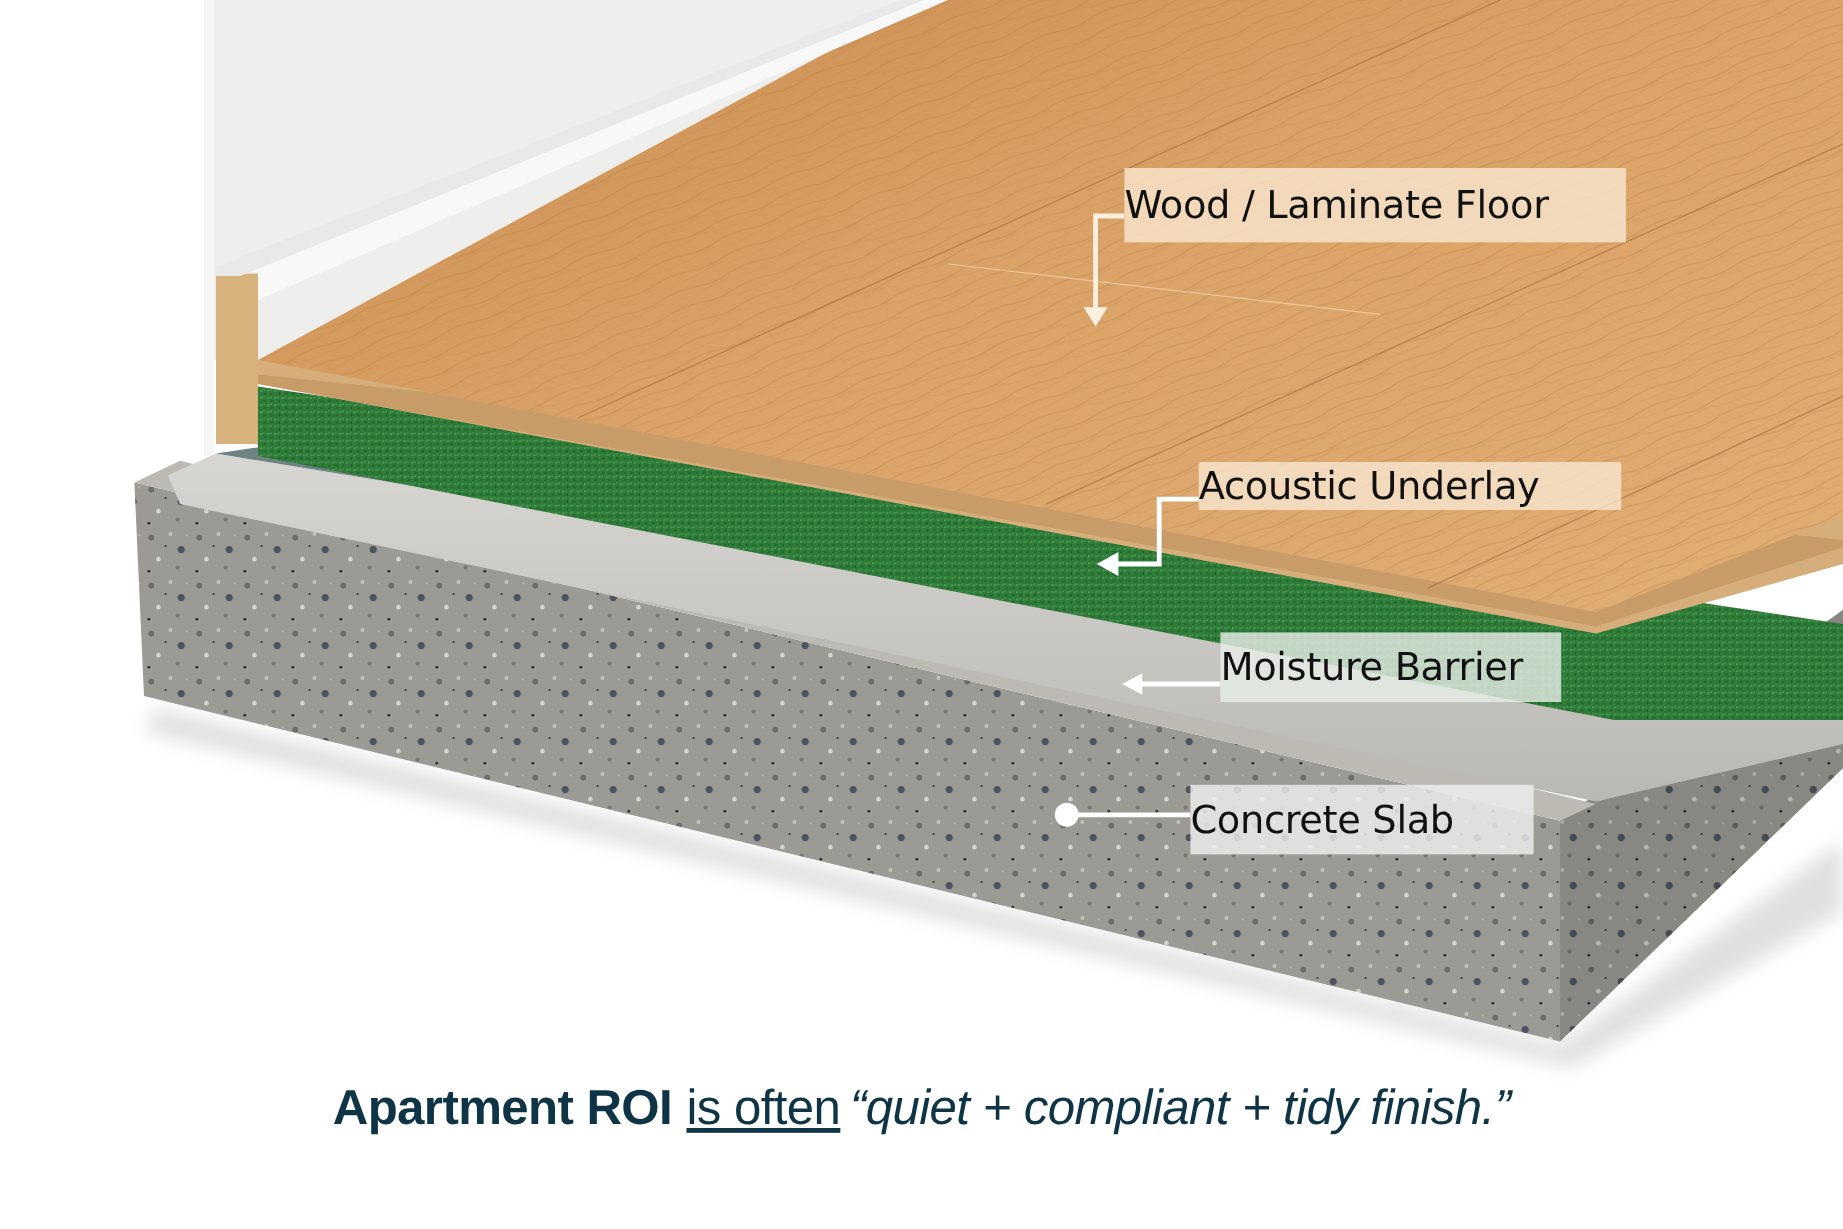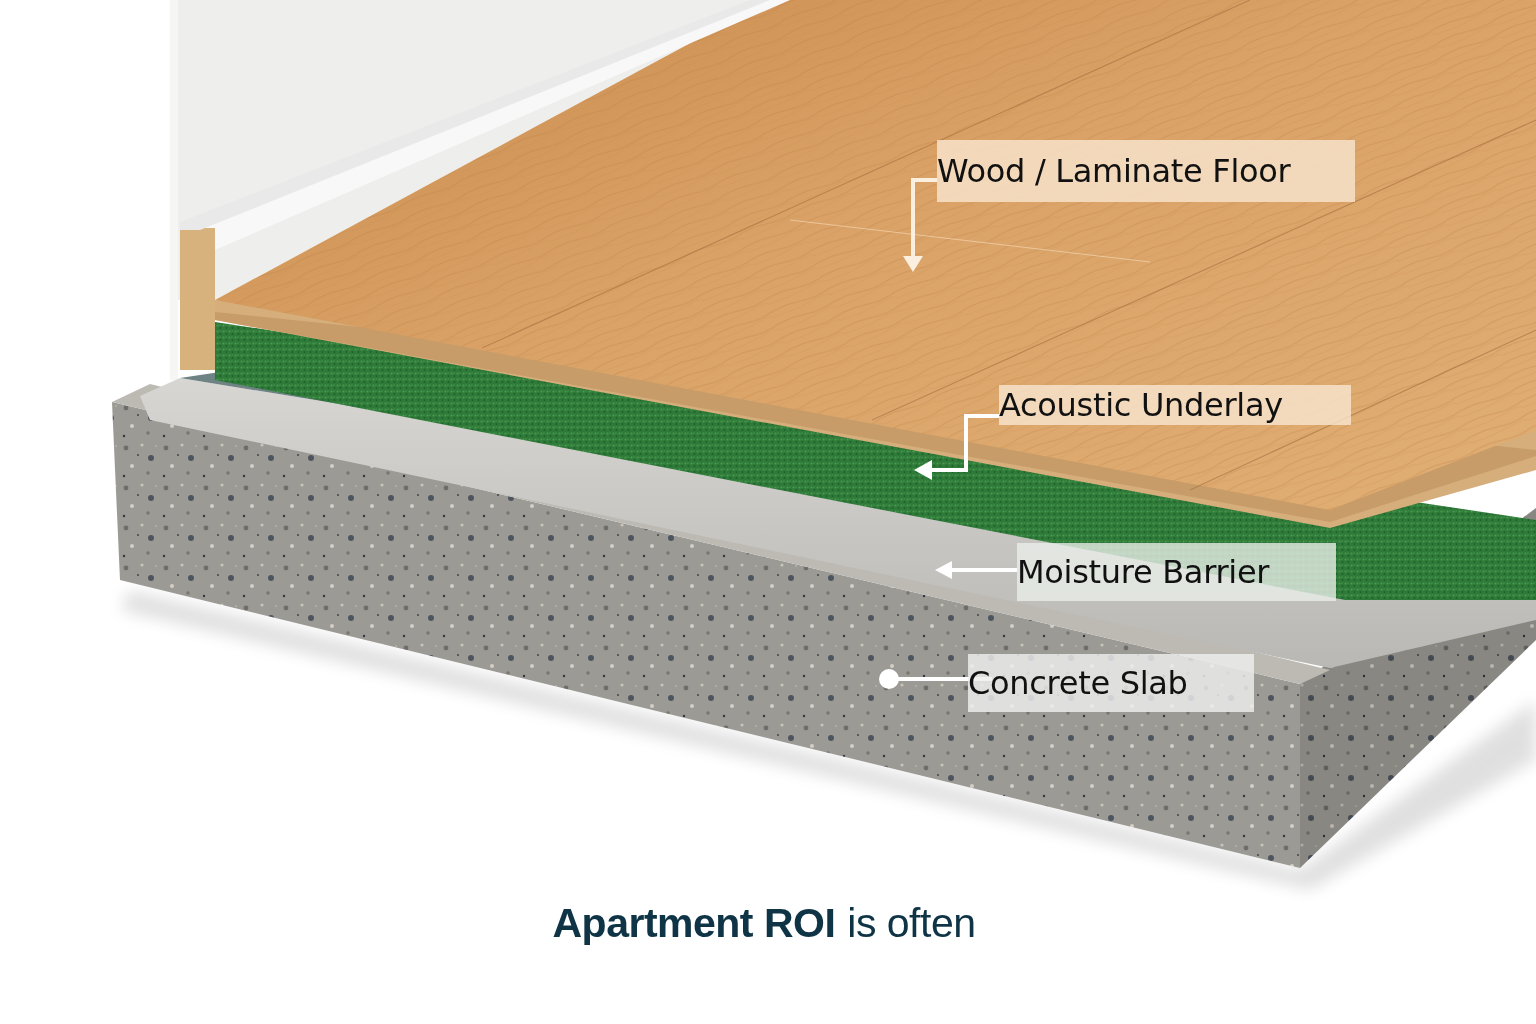--- a/index.html
+++ b/index.html
@@ -15,34 +15,34 @@
     display: flex; align-items: center; justify-content: flex-start;
     color: #111111;
     font-family: "DejaVu Sans", sans-serif;
     font-size: 32px;
     letter-spacing: -0.3px;
     white-space: nowrap;
     box-sizing: border-box;
   }
   .label.wood { left: 937px; top: 140px; width: 418px; height: 62px; background: rgba(250, 232, 210, 0.78); }
   .label.underlay { left: 999px; top: 385px; width: 352px; height: 40px; background: rgba(250, 232, 210, 0.78); }
-  .label.barrier { left: 1017px; top: 543px; width: 319px; height: 58px; background: rgba(232, 238, 232, 0.80); }
-  .label.slab { left: 968px; top: 654px; width: 286px; height: 58px; background: rgba(238, 238, 238, 0.82); }
+  .label.barrier { left: 1017px; top: 527px; width: 284px; height: 58px; background: rgba(232, 238, 232, 0.80); }
+  .label.slab { left: 992px; top: 654px; width: 286px; height: 58px; background: rgba(238, 238, 238, 0.82); }
 
   .caption {
     position: absolute; left: 0; top: 900px; width: 1536px; height: 70px;
     display: flex; align-items: baseline; justify-content: center;
     color: #0f3446;
     font-family: "Liberation Sans", "DejaVu Sans", sans-serif;
     font-size: 41px;
     letter-spacing: -0.5px;
     white-space: pre;
   }
   .caption .strong { font-weight: bold; }
-  .caption .plain { font-weight: normal; margin-left: 12px; margin-right: 8px; }
+  .caption .plain { font-weight: normal; margin-left: 12px; margin-right: 8px; text-decoration: underline; }
   .caption .quote { font-style: italic; }
 </style>
 </head>
 <body>
 
 <svg class="scene" viewBox="0 0 1536 1024" xmlns="http://www.w3.org/2000/svg">
   <defs>
     <linearGradient id="woodTop" x1="0" y1="0" x2="1" y2="1">
       <stop offset="0" stop-color="#c98a4c"></stop>
       <stop offset="0.45" stop-color="#daa267"></stop>
@@ -147,13 +147,14 @@
 <div class="label barrier">
   <span>Moisture Barrier</span>
 </div>
 <div class="label slab">
   <span>Concrete Slab</span>
 </div>
 
 <div class="caption">
   <span class="strong">Apartment ROI</span>
   <span class="plain">is often</span>
+  <span class="quote">“quiet + compliant + tidy finish.”</span>
 </div>
 
 </body></html>

